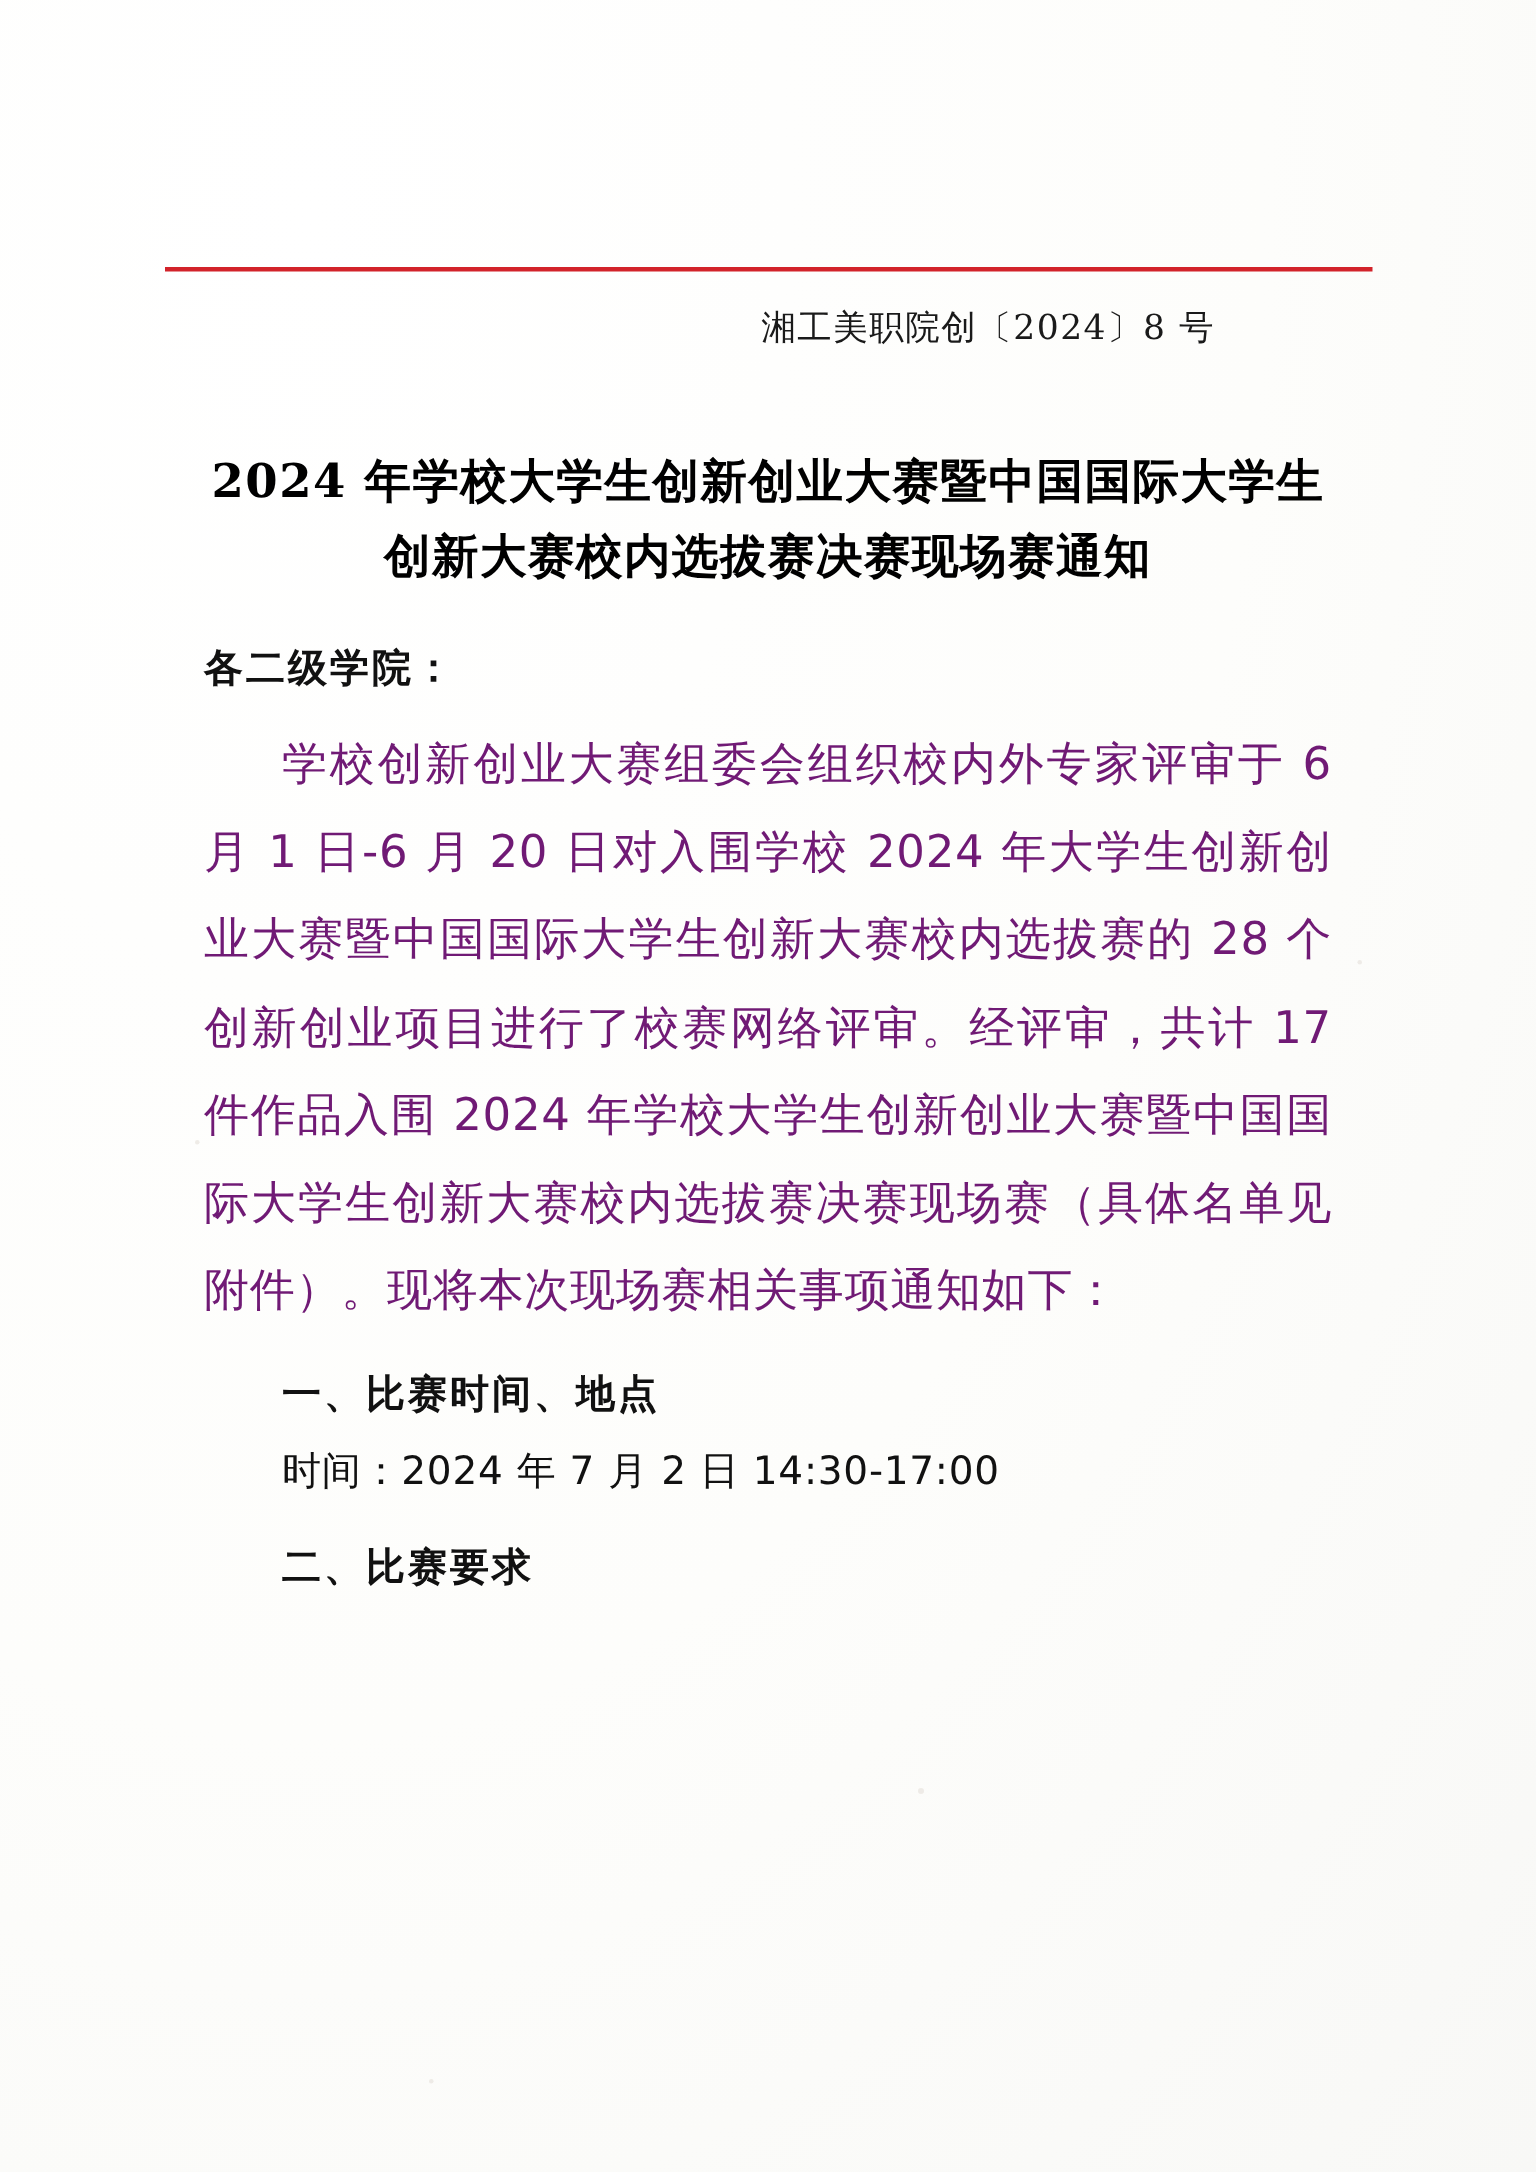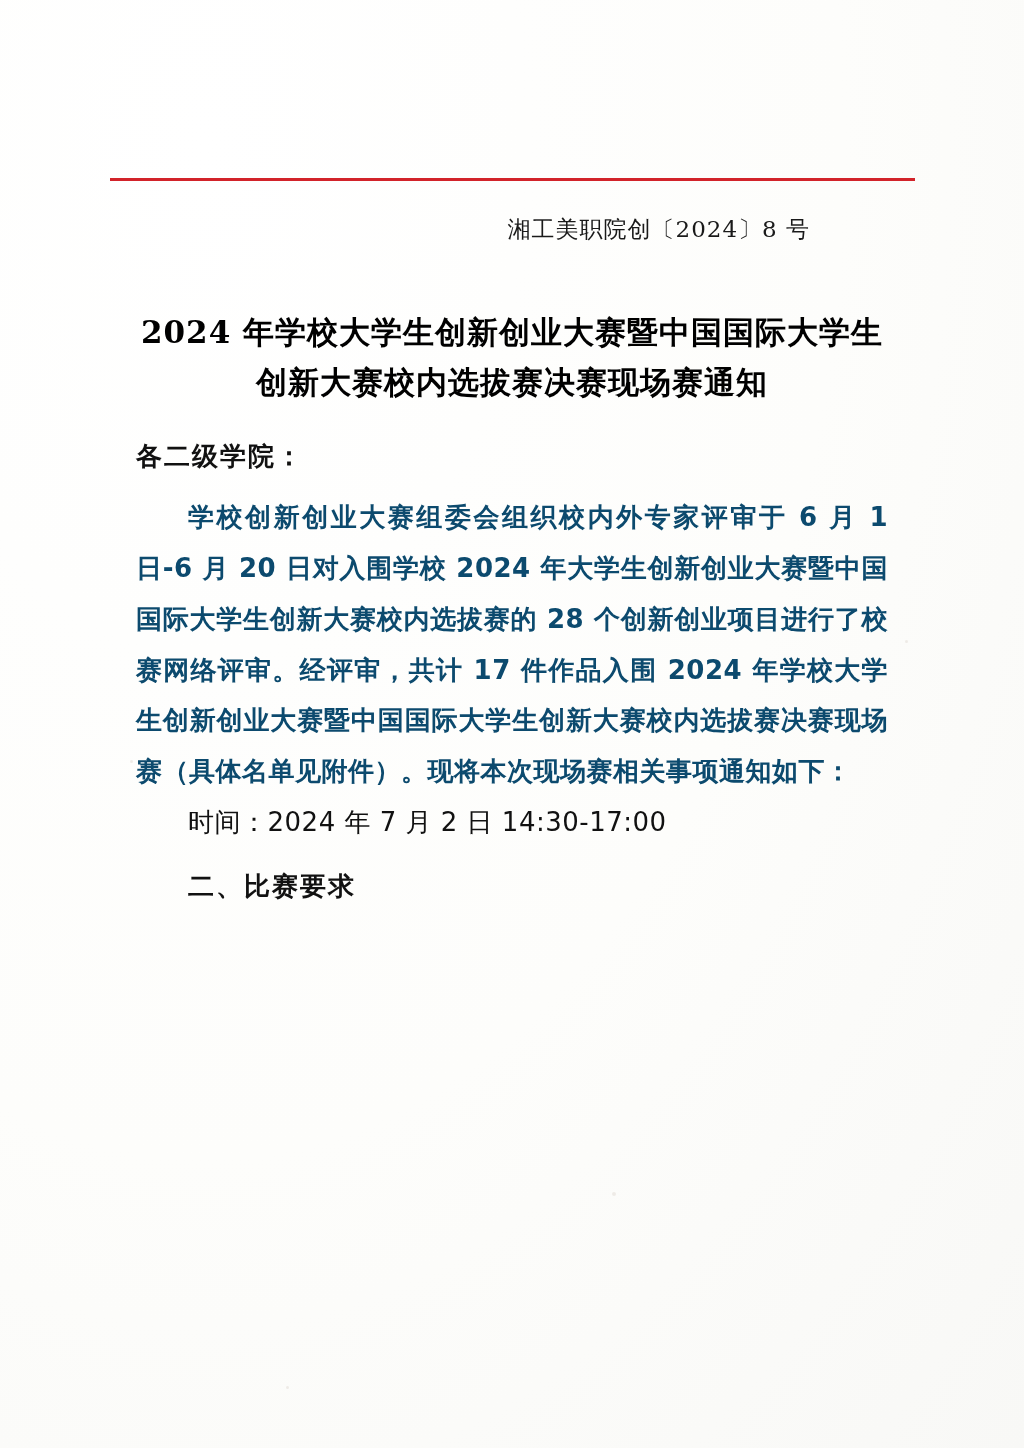--- a/index.html
+++ b/index.html
@@ -49,21 +49,21 @@
     white-space: nowrap;
     text-shadow: 0 0 1px rgba(210,35,42,.55);
   }
   .letterhead-rule {
     margin: 26px auto 0 auto;
     width: 805px;
     height: 0;
     border-top: 3px solid #d2232a;
   }
   .doc-number {
-    margin-top: 33px;
+    margin-top: 22px;
     text-align: right;
     padding-right: 118px;
     font-family: "DejaVu Serif", "Liberation Serif", serif;
     font-size: 23px;
     letter-spacing: 1px;
     color: #1a1a1a;
   }
   
   .doc-title {
     margin-top: 62px;
@@ -81,28 +81,27 @@
     margin-top: 32px;
     padding-left: 40px;
     font-family: Liberation Sans, sans-serif;
     font-weight: 700;
     font-size: 26px;
     letter-spacing: 2px;
   }
   .body-para {
     margin-top: 18px;
     padding: 0 40px;
-    font-size: 26px;
+    font-size: 30px;
     line-height: 1.95;
     text-align: justify;
     text-justify: inter-ideograph;
     text-indent: 52px;
     letter-spacing: .5px;
-    color: #0c4a6e;
-    font-weight: bold;
+    color: #701a75;
   }
   .section-heading {
     margin-top: 14px;
     padding-left: 92px;
     font-family: "DejaVu Serif", "Liberation Serif", serif;
     font-weight: 700;
     font-size: 26px;
     letter-spacing: 2px;
     line-height: 1.95;
   }
@@ -139,17 +138,18 @@
   </div>
 
   <div class="doc-number">湘工美职院创〔2024〕8 号</div>
 
   <div class="doc-title">2024 年学校大学生创新创业大赛暨中国国际大学生创新大赛校内选拔赛决赛现场赛通知</div>
 
   <div class="salutation">各二级学院：</div>
 
   <div class="body-para">学校创新创业大赛组委会组织校内外专家评审于 6 月 1 日-6 月 20 日对入围学校 2024 年大学生创新创业大赛暨中国国际大学生创新大赛校内选拔赛的 28 个创新创业项目进行了校赛网络评审。经评审，共计 17 件作品入围 2024 年学校大学生创新创业大赛暨中国国际大学生创新大赛校内选拔赛决赛现场赛（具体名单见附件）。现将本次现场赛相关事项通知如下：</div>
 
+  <div class="section-heading">一、比赛时间、地点</div>
   <div class="sub-line">时间：2024 年 7 月 2 日 14:30-17:00</div>
 
   <div class="section-heading">二、比赛要求</div>
 
 </div>
 
 </body></html>

